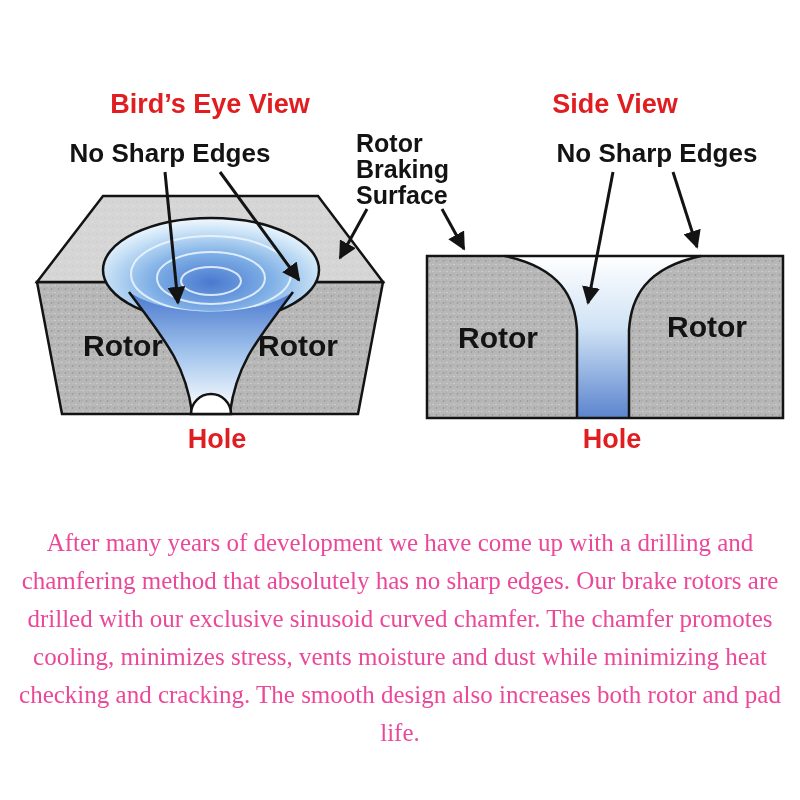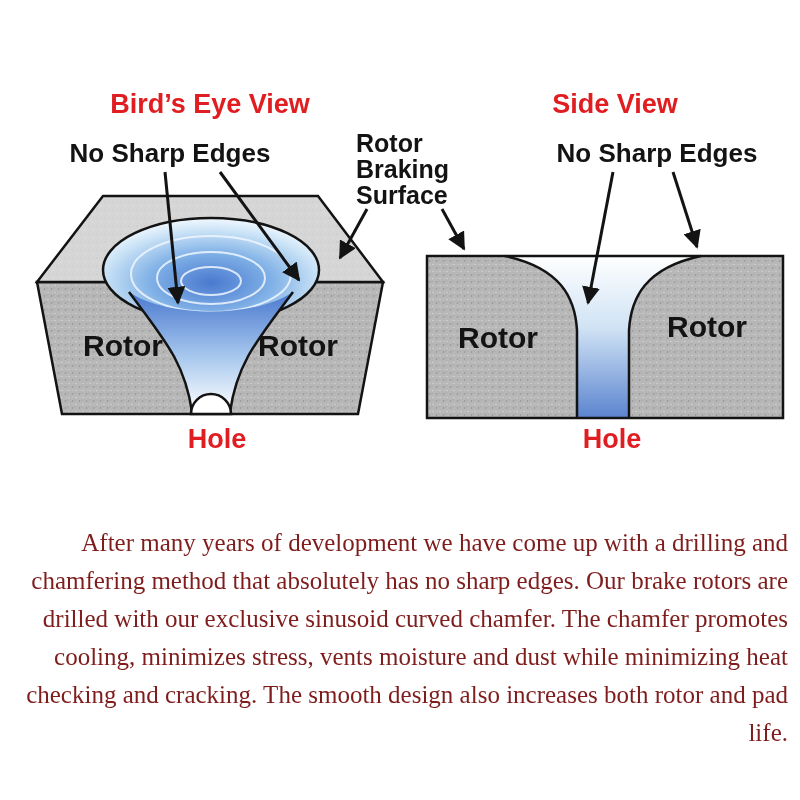--- a/index.html
+++ b/index.html
@@ -1,22 +1,22 @@
 <!DOCTYPE html>
 <html><head>
 <meta charset="utf-8">
 <style>
   html,body{margin:0;padding:0;background:#ffffff;}
   .page{position:relative;width:800px;height:800px;background:#ffffff;overflow:hidden;
         font-family:"Liberation Sans",sans-serif;}
   .diagram{position:absolute;top:0;left:15px;}
   svg text{font-family:"Liberation Sans",sans-serif;font-weight:bold;}
-  .paragraph{position:absolute;top:524px;left:12px;width:776px;text-align:right;
+  .paragraph{position:absolute;top:524px;left:12px;width:776px;text-align:center;
              font-family:"Liberation Serif",serif;font-size:25px;line-height:38px;
-             color:#7f1d1d;}
+             color:#ec4899;}
 </style>
 </head>
 <body>
 
 <div class="page">
 
   <div class="diagram">
     <svg width="800" height="480" viewBox="0 0 800 480">
       <defs>
         <pattern id="speckFront" width="7" height="7" patternUnits="userSpaceOnUse">

